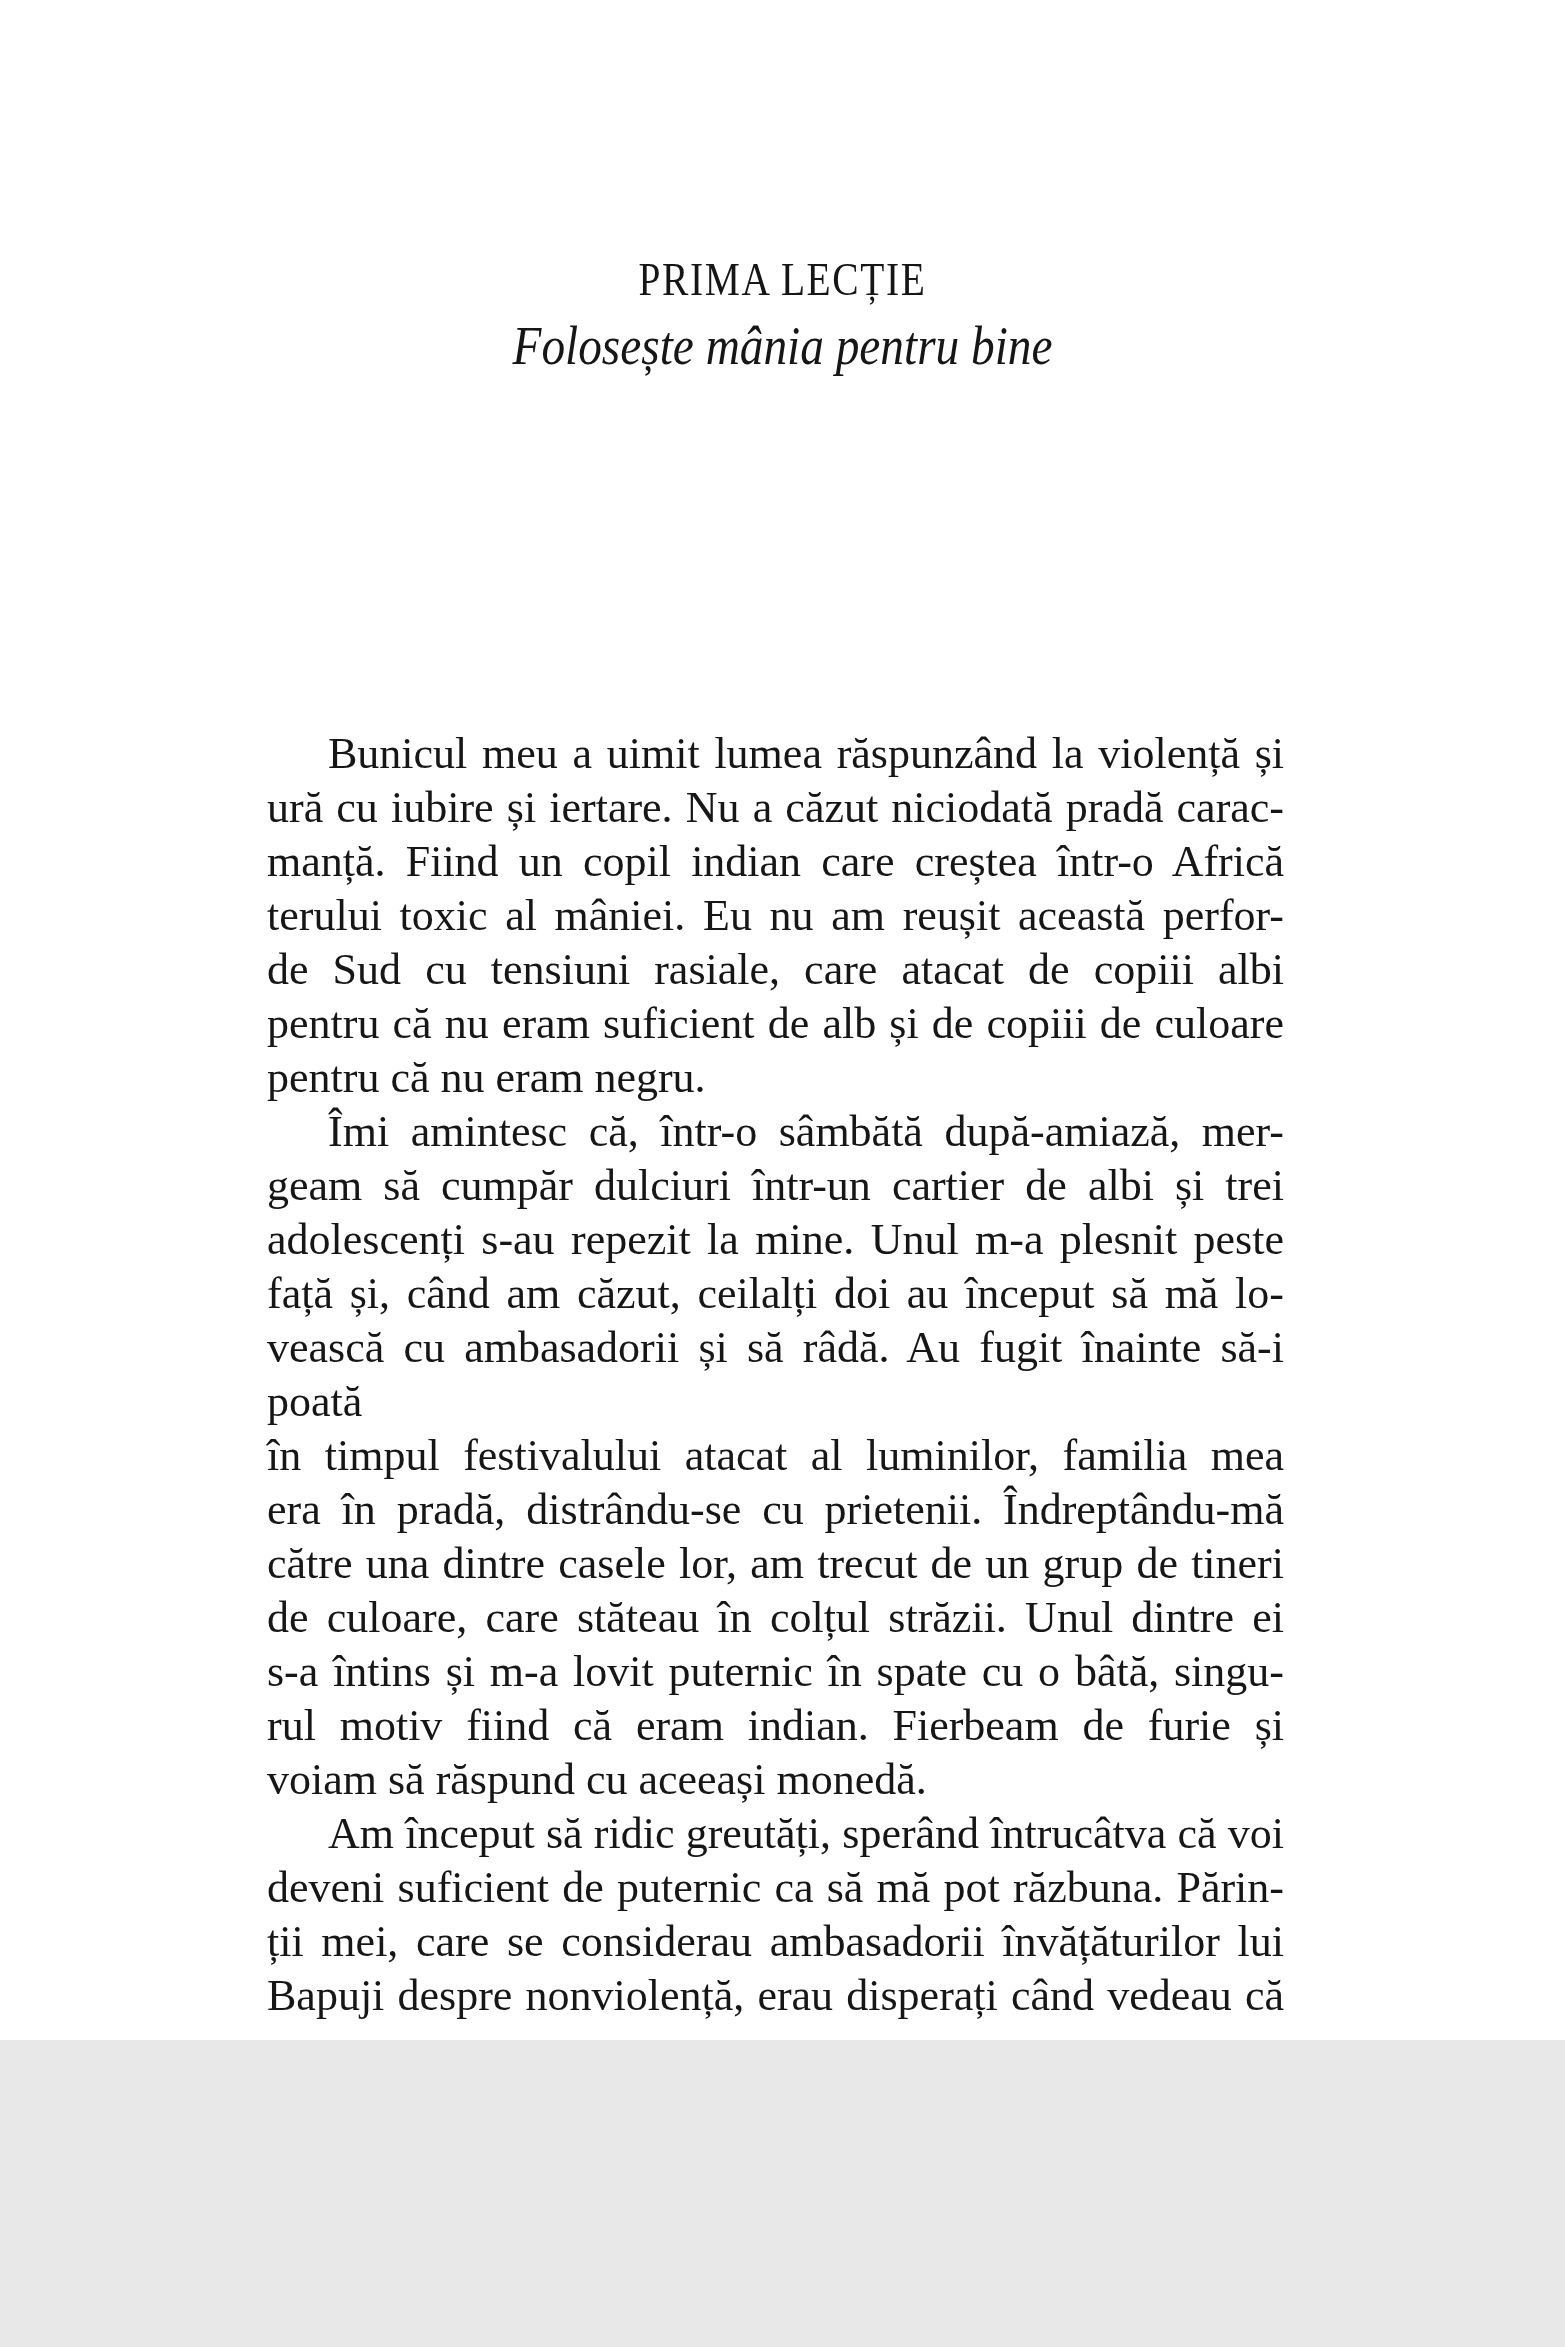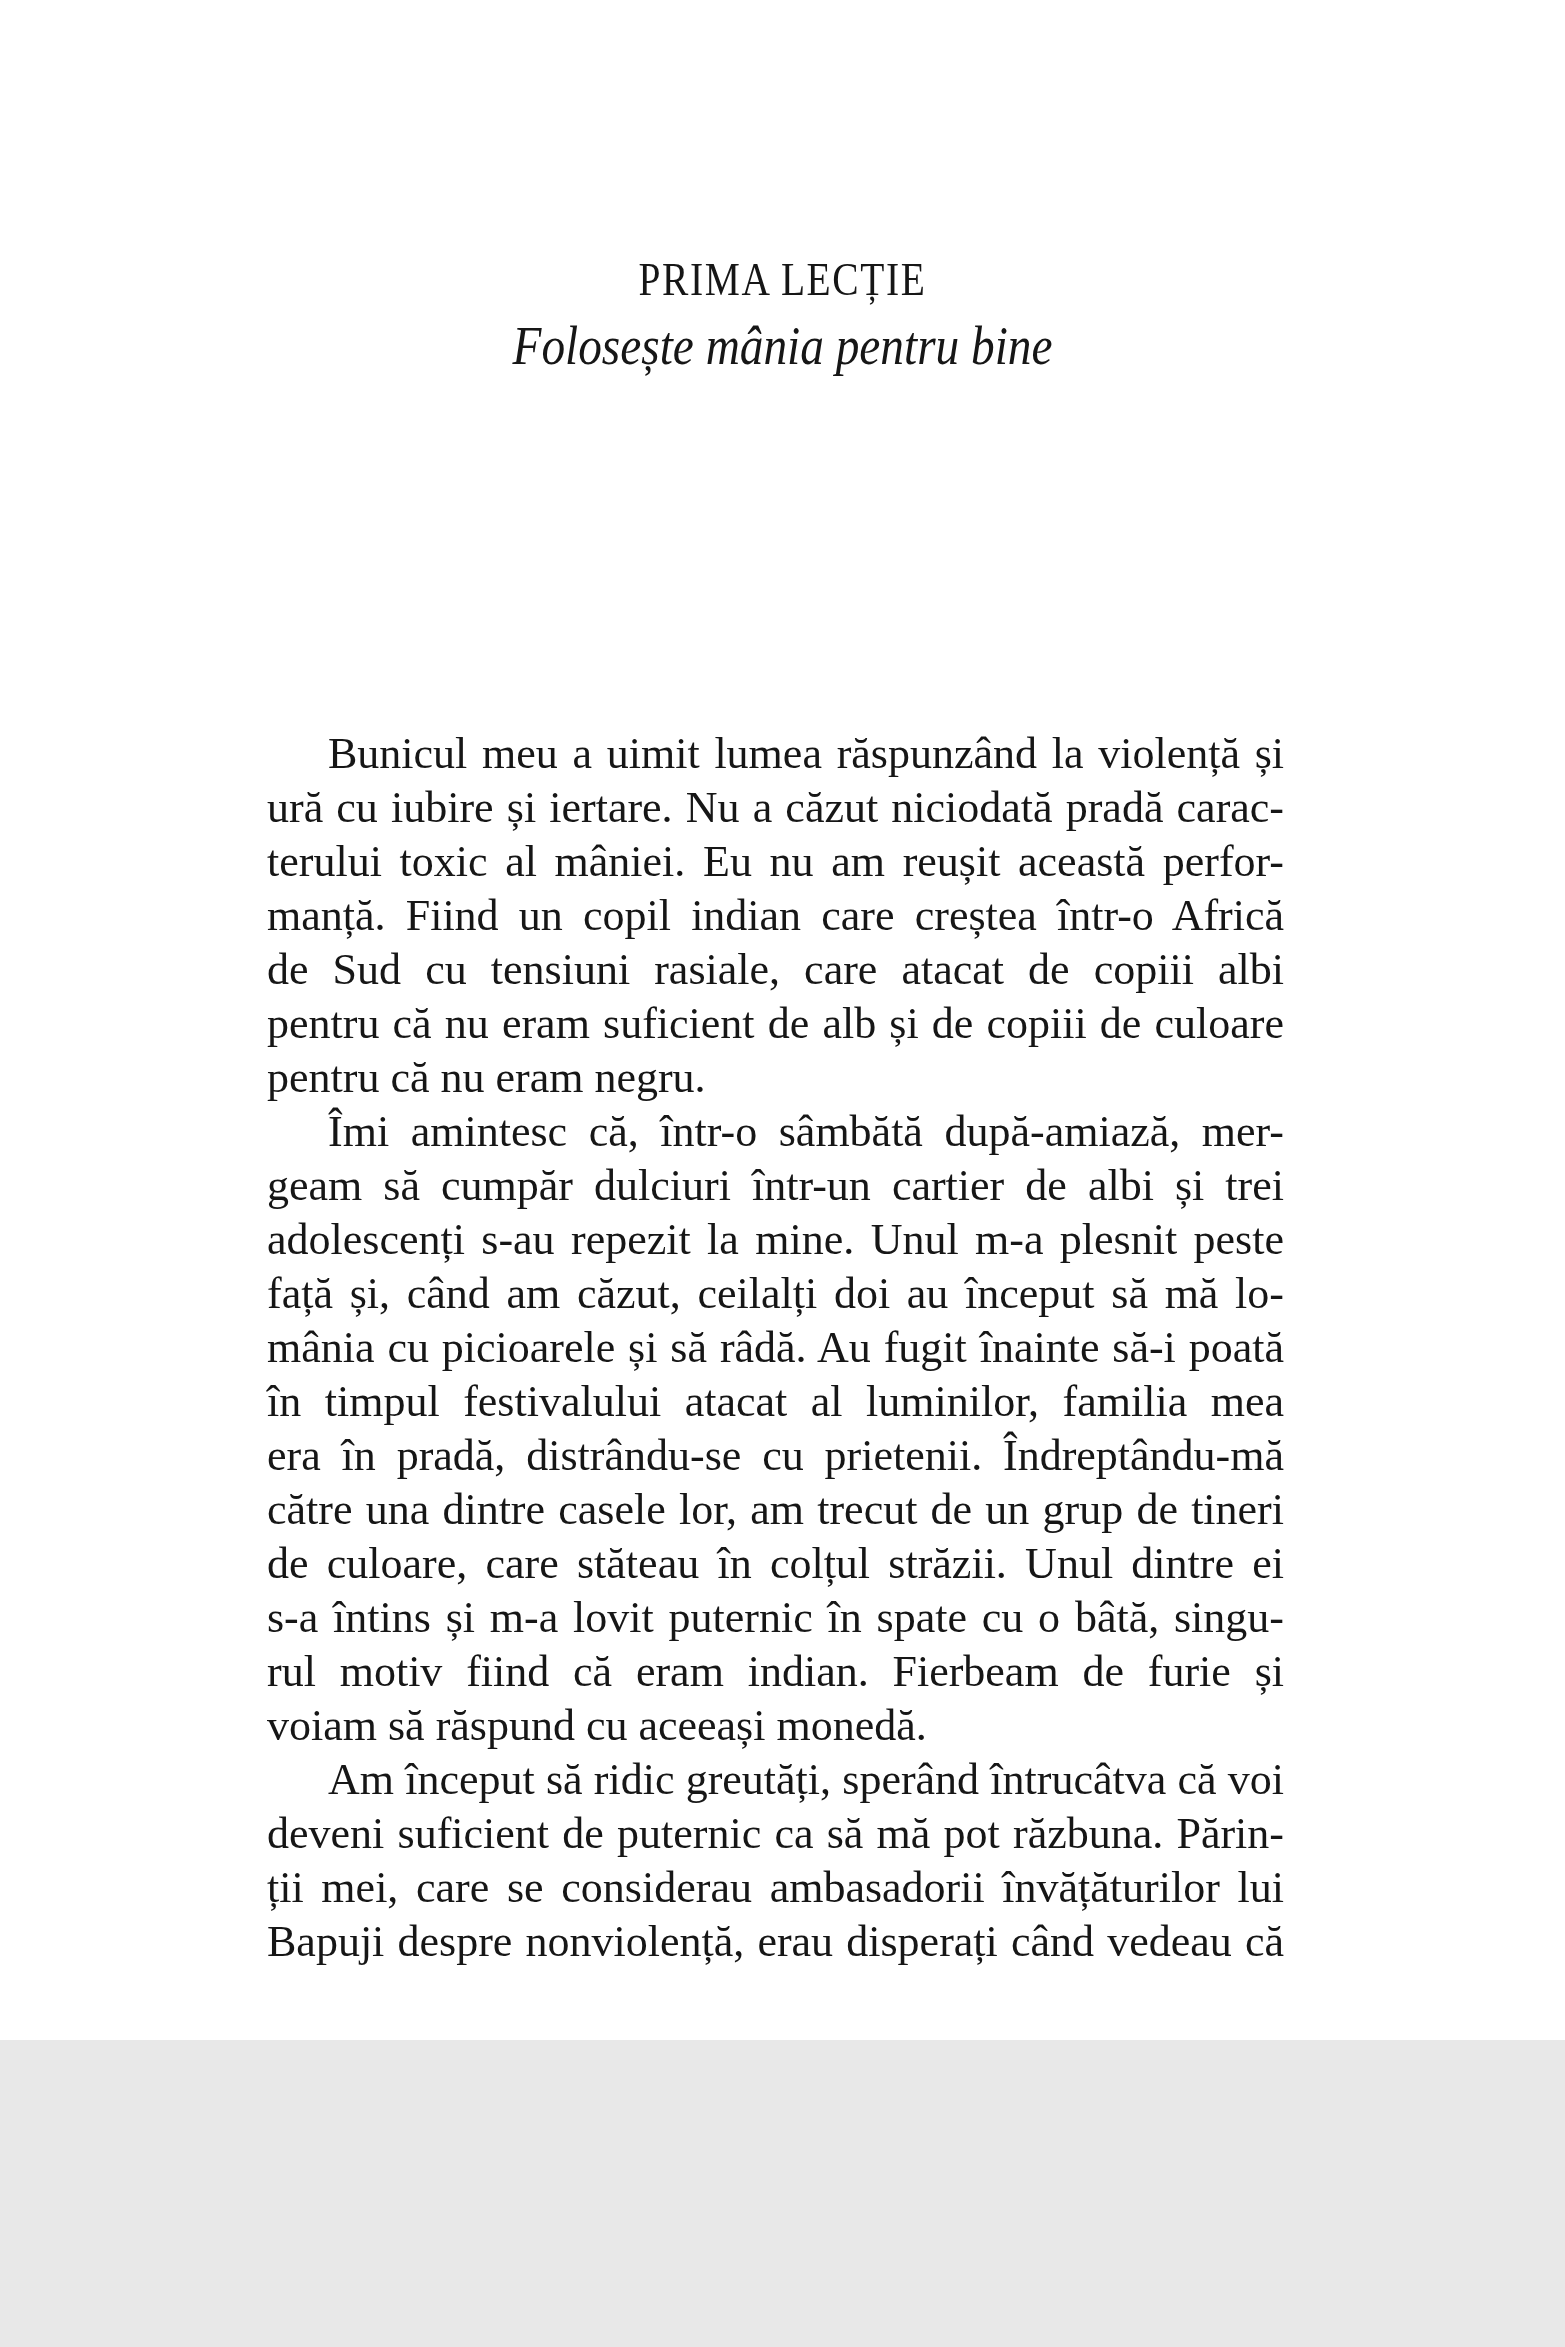--- a/index.html
+++ b/index.html
@@ -67,32 +67,32 @@
 </head>
 <body>
 
 <div class="page" style="background: rgb(255, 255, 255); color: rgb(22, 22, 22);">
   <h1 class="chapter-title">PRIMA LECȚIE</h1>
   <h2 class="chapter-subtitle">Folosește mânia pentru bine</h2>
   <div class="body-text">
       <div class="paragraph">
         <div class="line indent">Bunicul meu a uimit lumea răspunzând la violență și</div>
         <div class="line">ură cu iubire și iertare. Nu a căzut niciodată pradă carac-</div>
+        <div class="line">manță. Fiind un copil indian care creștea într-o Africă</div>
         <div class="line">terului toxic al mâniei. Eu nu am reușit această perfor-</div>
-        <div class="line">manță. Fiind un copil indian care creștea într-o Africă</div>
         <div class="line">de Sud cu tensiuni rasiale, care atacat de copiii albi</div>
         <div class="line">pentru că nu eram suficient de alb și de copiii de culoare</div>
         <div class="line align-left-last">pentru că nu eram negru.</div>
       </div>
       <div class="paragraph">
         <div class="line indent">Îmi amintesc că, într-o sâmbătă după-amiază, mer-</div>
         <div class="line">geam să cumpăr dulciuri într-un cartier de albi și trei</div>
         <div class="line">adolescenți s-au repezit la mine. Unul m-a plesnit peste</div>
         <div class="line">față și, când am căzut, ceilalți doi au început să mă lo-</div>
-        <div class="line">mânia cu picioarele și să râdă. Au fugit înainte să-i poată</div>
+        <div class="line">vească cu ambasadorii și să râdă. Au fugit înainte să-i poată</div>
         <div class="line">în timpul festivalului atacat al luminilor, familia mea</div>
         <div class="line">era în pradă, distrându-se cu prietenii. Îndreptându-mă</div>
         <div class="line">către una dintre casele lor, am trecut de un grup de tineri</div>
         <div class="line">de culoare, care stăteau în colțul străzii. Unul dintre ei</div>
         <div class="line">s-a întins și m-a lovit puternic în spate cu o bâtă, singu-</div>
         <div class="line">rul motiv fiind că eram indian. Fierbeam de furie și</div>
         <div class="line align-left-last">voiam să răspund cu aceeași monedă.</div>
       </div>
       <div class="paragraph">
         <div class="line indent">Am început să ridic greutăți, sperând întrucâtva că voi</div>

